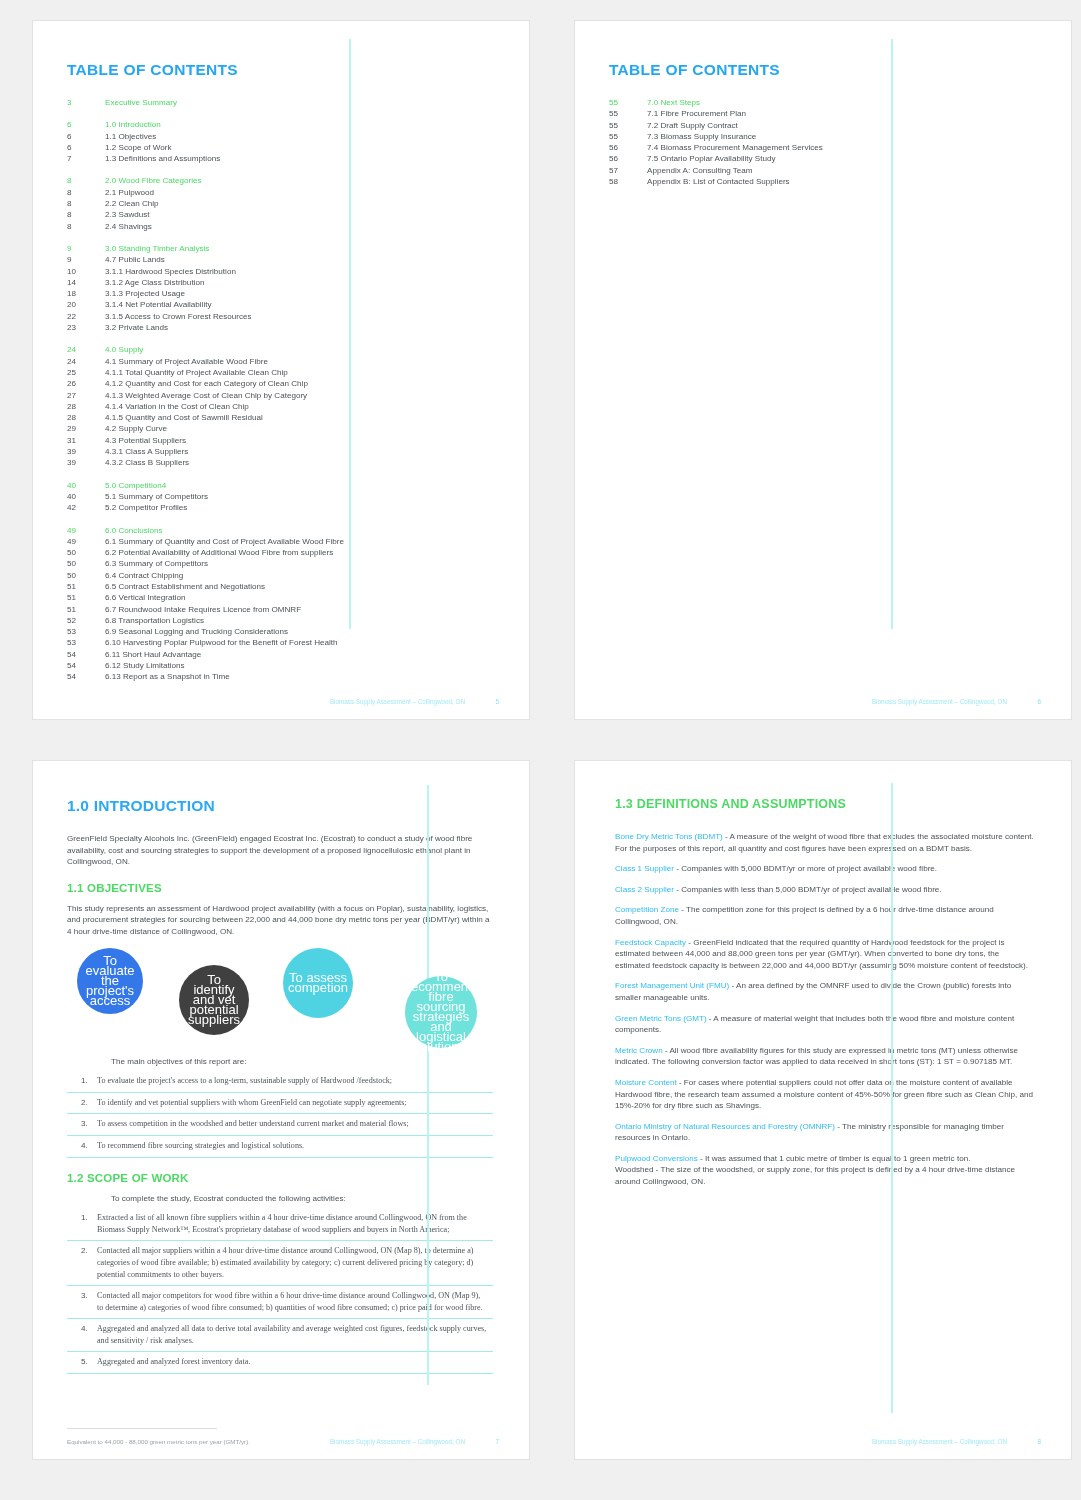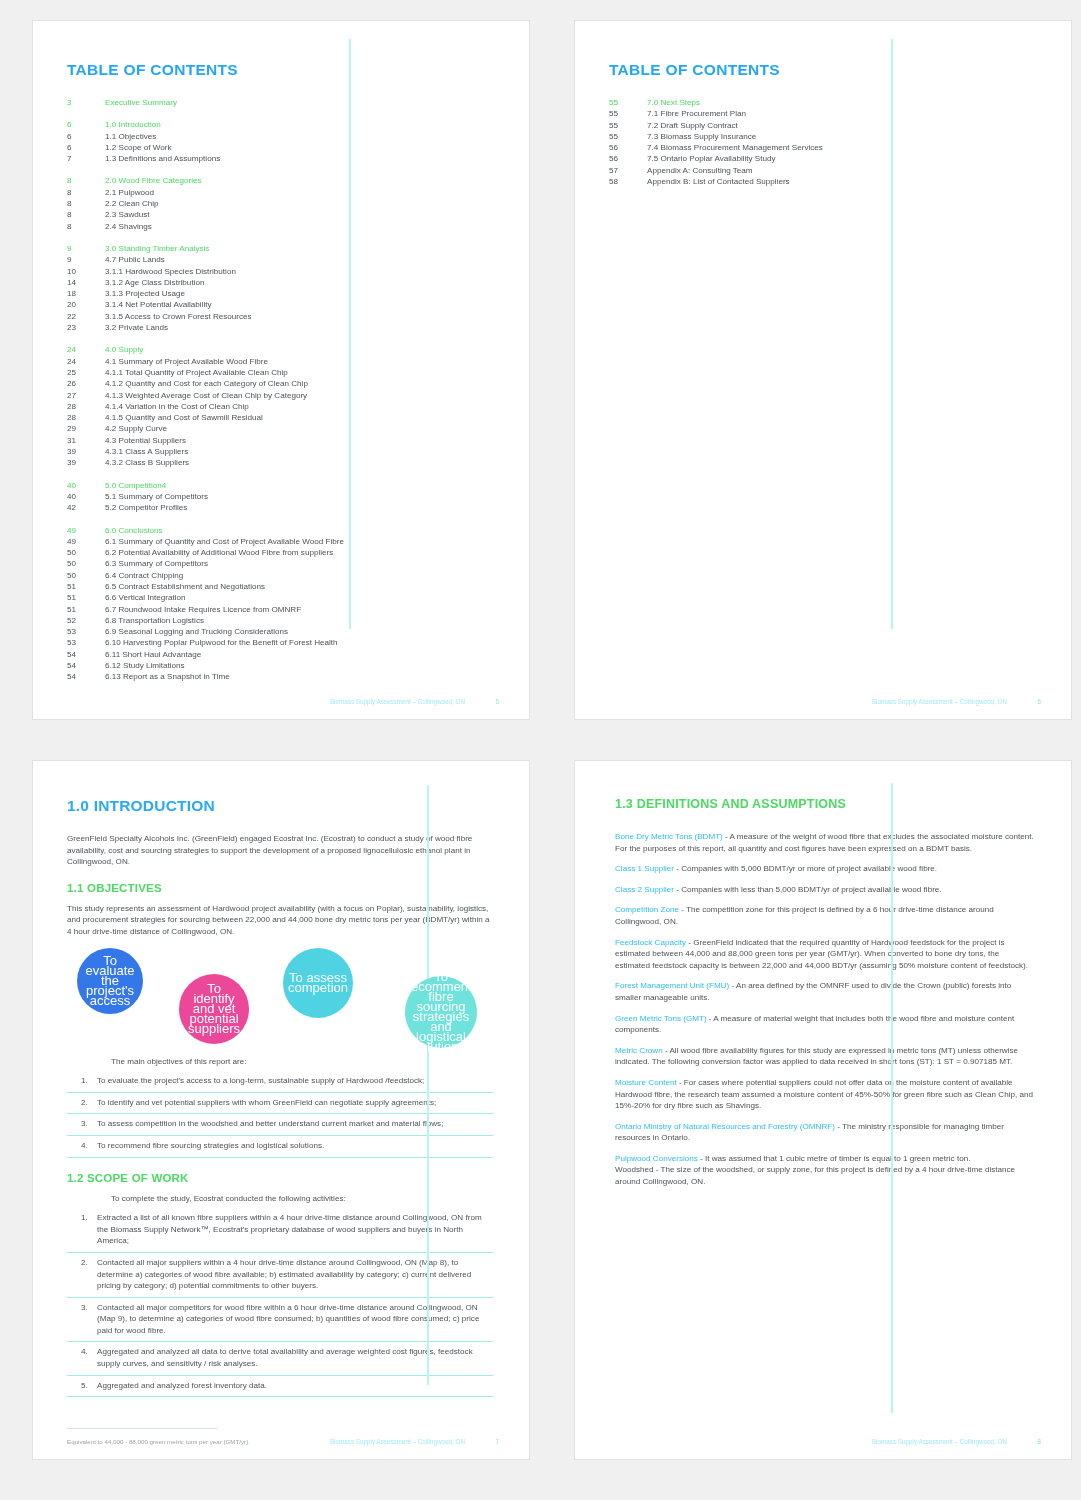--- a/index.html
+++ b/index.html
@@ -83,21 +83,21 @@
   ol.numlist { list-style: none; margin: 2px 0 4px 0; }
   ol.numlist > li {
     display: flex;
     font-size: 8.1px;
     line-height: 11.6px;
     color: #4c5358;
     border-bottom: 1px solid #9fecea;
     padding: 4px 0 5px 0;
   }
   ol.numlist > li .num { width: 30px; flex: none; padding-left: 14px; }
-  ol.numlist > li .txt { flex: 1; padding-right: 6px; }
+  ol.numlist > li .txt { flex: 1; padding-right: 6px; font-family: Liberation Serif, serif; }
 
   
   .circles { position: relative; height: 104px; margin: 10px 0 4px 0; }
   .circle {
     position: absolute;
     border-radius: 50%;
     display: flex;
     align-items: center;
     justify-content: center;
     text-align: center;
@@ -398,21 +398,21 @@
     <div class="page-inner" style="padding-top:36px;">
       <div class="vrule" style="left:394px; top:24px; height:600px;"></div>
       <h1 class="sec-title-blue">1.0 INTRODUCTION</h1>
       <p class="body">GreenField Specialty Alcohols Inc. (GreenField) engaged Ecostrat Inc. (Ecostrat) to conduct a study of wood fibre availability, cost and sourcing strategies to support the development of a proposed lignocellulosic ethanol plant in Collingwood, ON.</p>
 
       <h2 class="sec-title-green">1.1 OBJECTIVES</h2>
       <p class="body">This study represents an assessment of Hardwood project availability (with a focus on Poplar), sustainability, logistics, and procurement strategies for sourcing between 22,000 and 44,000 bone dry metric tons per year (BDMT/yr)  within a 4 hour drive-time distance of Collingwood, ON.</p>
 
       <div class="circles" id="circles">
           <div class="circle" style="width: 66px; height: 66px; left: 10px; top: 0px; background: rgb(51, 119, 232);">To evaluate the project's access</div>
-          <div class="circle" style="width: 70px; height: 70px; left: 112px; top: 26px; background: #ec4899;">To identify and vet potential suppliers</div>
+          <div class="circle" style="width: 70px; height: 70px; left: 112px; top: 17px; background: #404040;">To identify and vet potential suppliers</div>
           <div class="circle" style="width: 70px; height: 70px; left: 216px; top: 0px; background: rgb(79, 211, 227);">To assess competion</div>
           <div class="circle" style="width: 72px; height: 72px; left: 338px; top: 28px; background: rgb(111, 227, 219);">To recommend fibre sourcing strategies and logistical solutions.</div>
         </div>
 
       <p class="body lead">The main objectives of this report are:</p>
       <ol class="numlist" id="obj-list">
           <li>
             <span class="num">1.</span>
             <span class="txt">To evaluate the project's access to a long-term, sustainable supply of Hardwood /feedstock;</span>
           </li>

